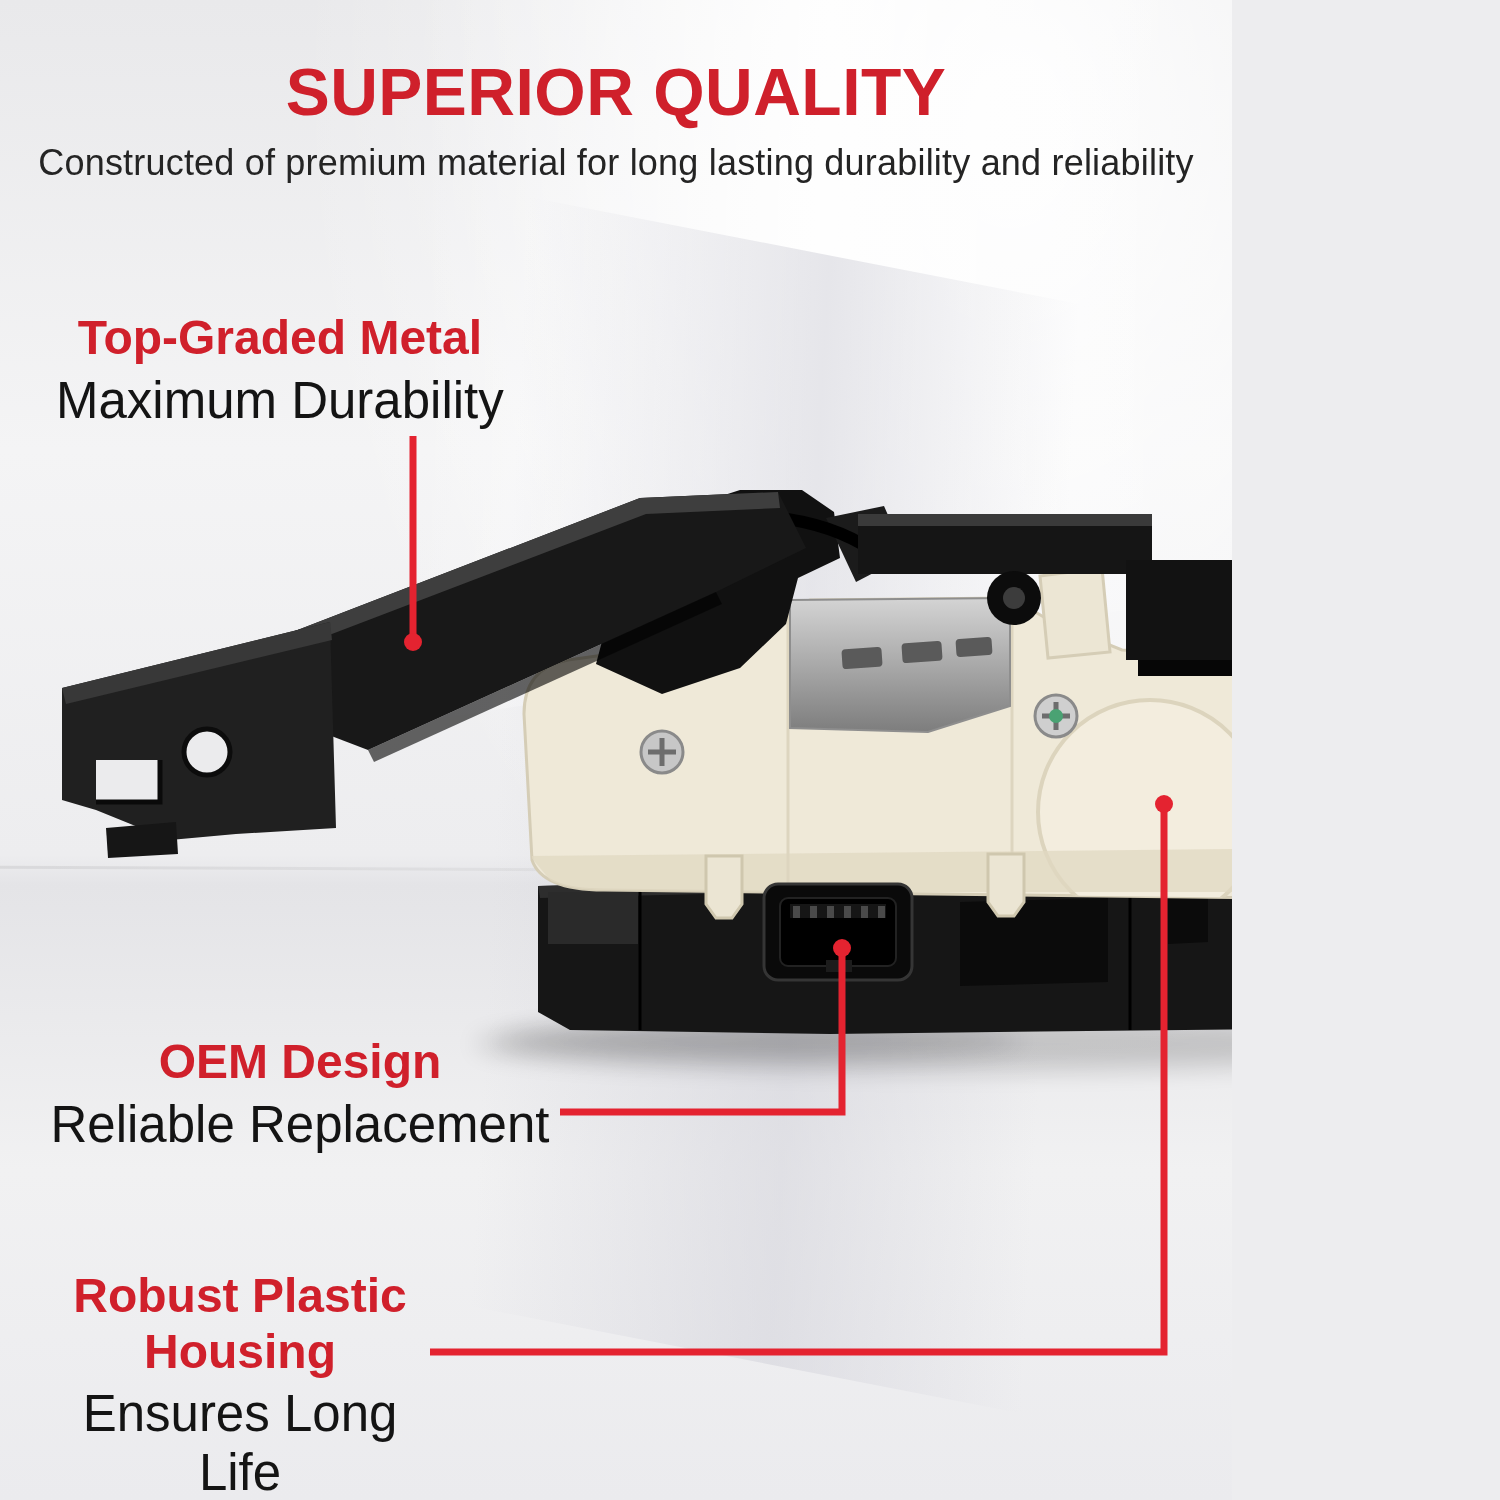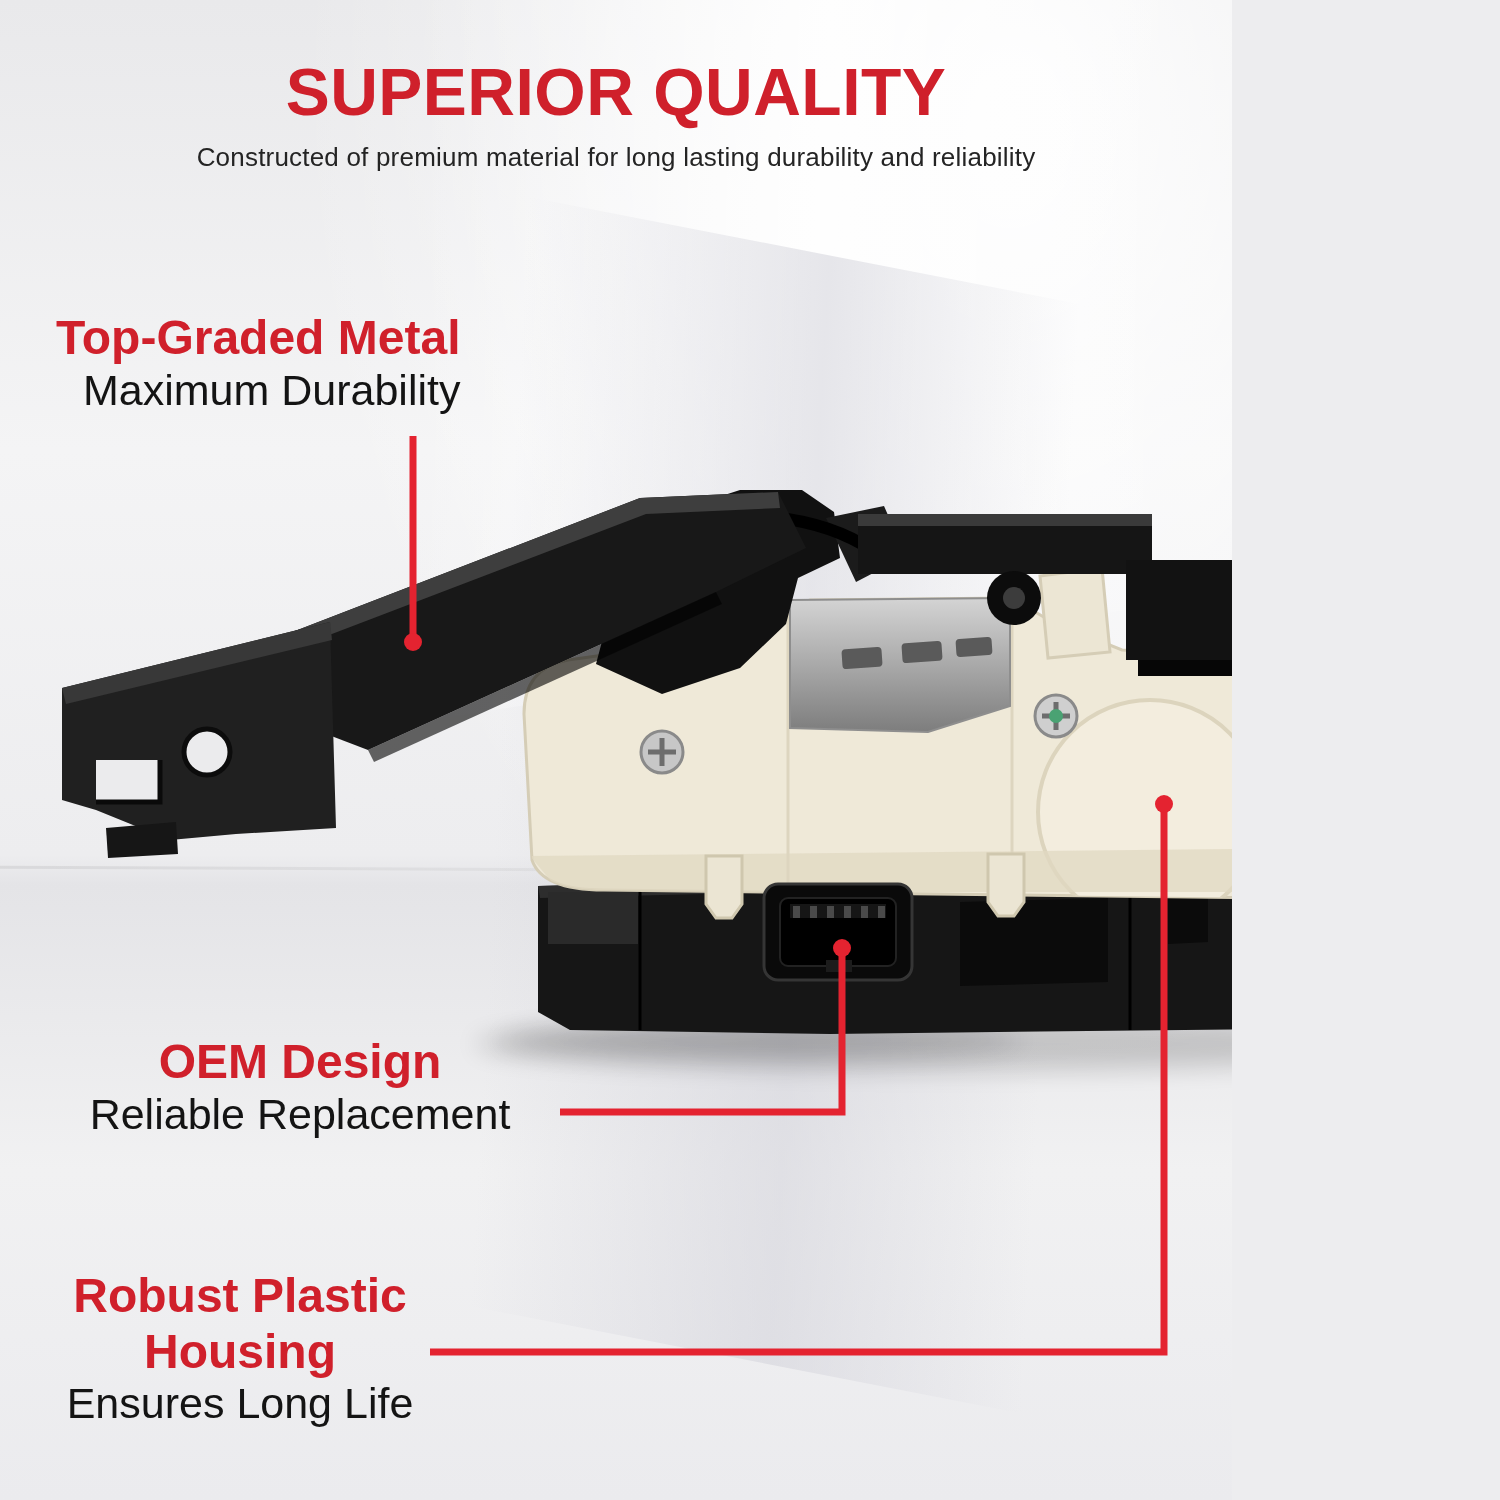--- a/index.html
+++ b/index.html
@@ -26,27 +26,27 @@
     background:linear-gradient(90deg, rgba(0,0,0,.07), rgba(0,0,0,.02) 60%, rgba(0,0,0,.06));
     transform:rotate(.25deg);
   }
 
   .title{
     position:absolute; top:54px; left:0; width:100%; text-align:center;
     font-size:66px; font-weight:800; letter-spacing:0.5px; color:#cf202b;
   }
   .subtitle{
     position:absolute; top:142px; left:0; width:100%; text-align:center;
-    font-size:26px; font-weight:500; color:#242424; letter-spacing:.2px;
+    font-size:36px; font-weight:500; color:#242424; letter-spacing:.2px;
   }
 
   .callout{ position:absolute; }
   .callout-title{ font-size:48px; font-weight:800; color:#d0202b; line-height:1.16; }
-  .callout-desc{ font-size:43px; font-weight:500; color:#141414; line-height:1.15; }
-  .callout-metal{ left:56px; top:310px; text-align:right; }
+  .callout-desc{ font-size:51px; font-weight:500; color:#141414; line-height:1.15; margin-top:6px; }
+  .callout-metal{ left:56px; top:310px; text-align:center; }
   .callout-oem{ left:40px; top:1034px; width:520px; text-align:center; }
   .callout-housing{ left:40px; top:1268px; width:400px; text-align:center; }
 
   .scene{ position:absolute; left:0; top:0; width:1500px; height:1500px; }
 </style>
 </head>
 <body>
 
 <div class="page">
 

